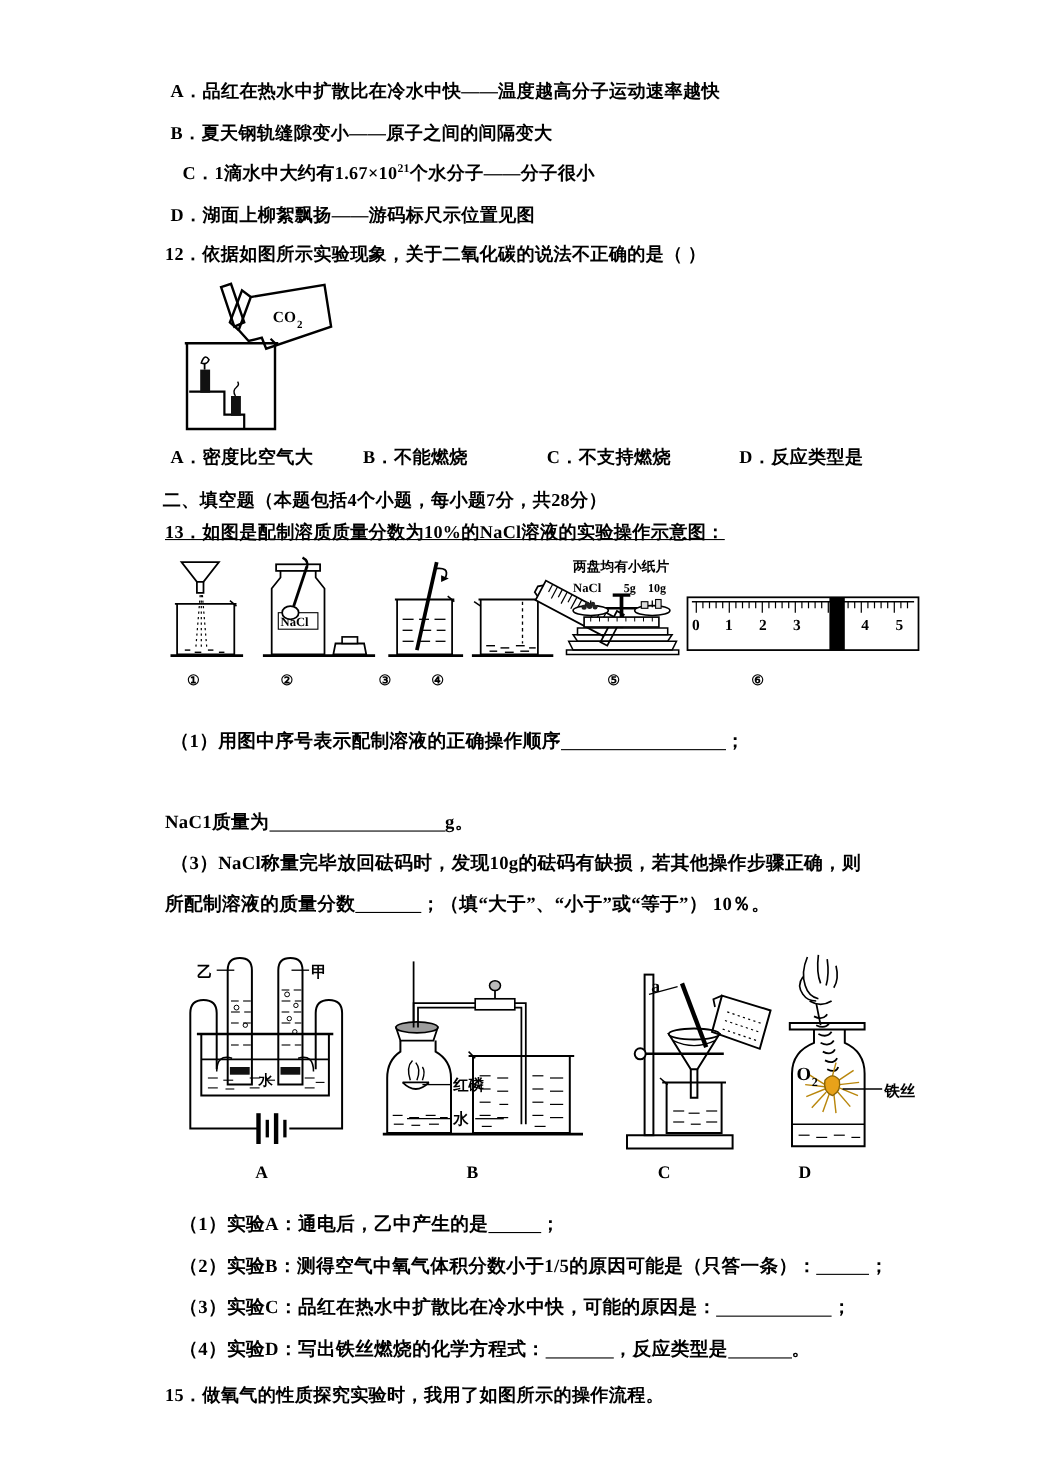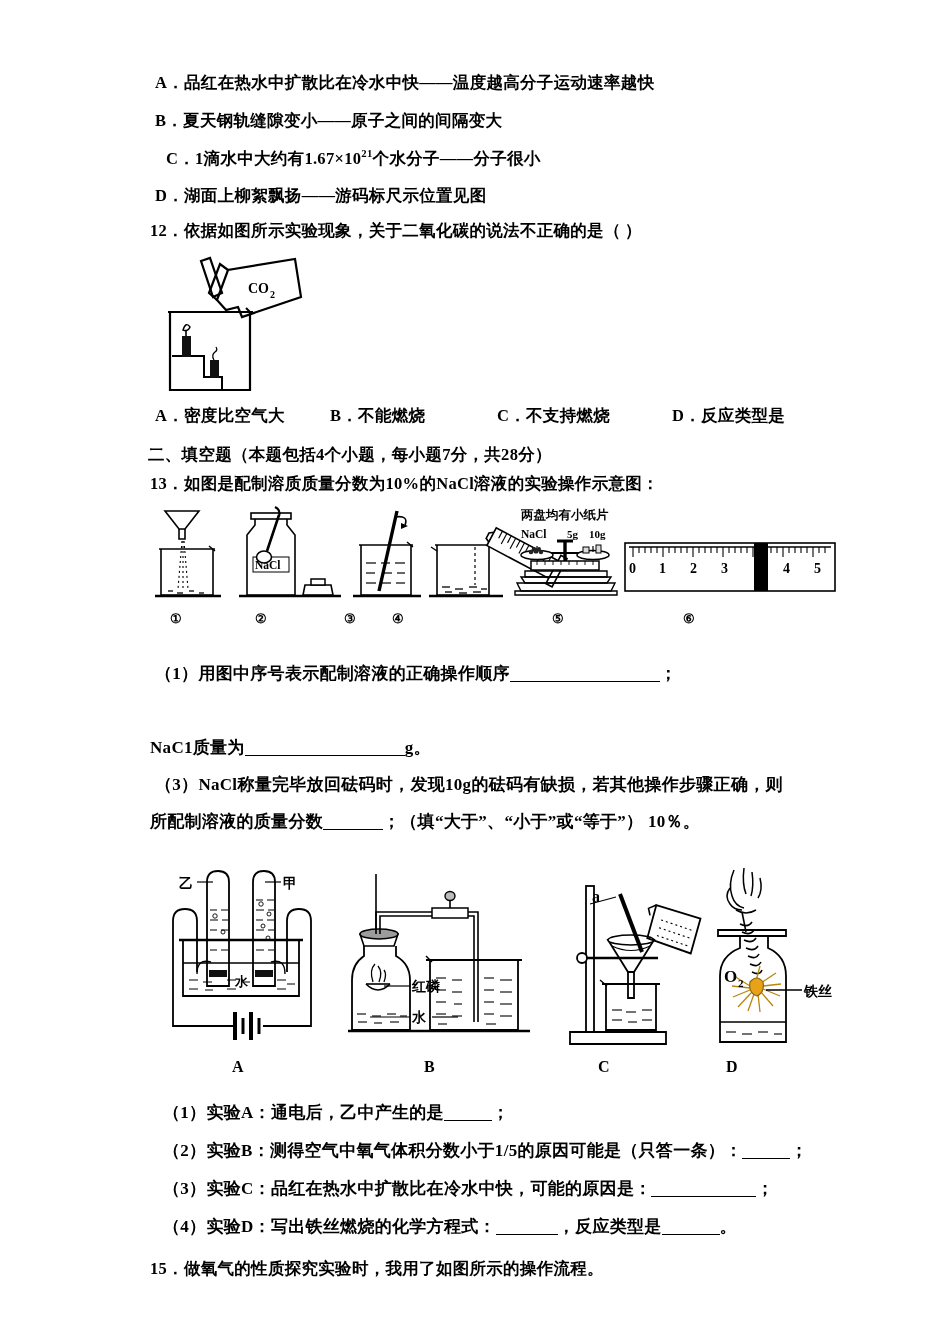--- a/index.html
+++ b/index.html
@@ -74,21 +74,21 @@
   </div>
   <div class="txt opt" style="left:497px;top:405px;">
     <span>C．</span><span>不支持燃烧</span>
   </div>
   <div class="txt opt" style="left:672px;top:405px;">
     <span>D．</span><span>反应类型是</span>
   </div>
 
   <div class="txt qline" style="left:148px;top:444px;text-align:center;">二、填空题（本题包括4个小题，每小题7分，共28分）</div>
 
-  <div class="txt qline" style="left:150px;top:473px;">13．如图是配制溶质质量分数为10%的NaCl溶液的实验操作示意图：</div>
+  <div class="txt qline" style="left:150px;top:473px;text-decoration:underline;">13．如图是配制溶质质量分数为10%的NaCl溶液的实验操作示意图：</div>
 
   <div class="fig" style="left:155px;top:505px;">
     <svg width="680" height="120" viewBox="0 0 680 120">
 
       <g>
         <path class="sf" d="M10 6 L44 6 L30 24 L24 24 Z" stroke-width="1.6" fill="#fff"></path>
         <path class="sf" d="M24 24 L24 34 L30 34 L30 24" stroke-width="1.6"></path>
         <path class="sf" d="M6 44 L6 90 L58 90 L58 44" stroke-width="1.6" fill="#fff"></path>
         <path class="sf" d="M4 44 L60 44" stroke-width="1.6"></path>
         <path class="sf" d="M54 41 L60 46" stroke-width="1.4"></path>

